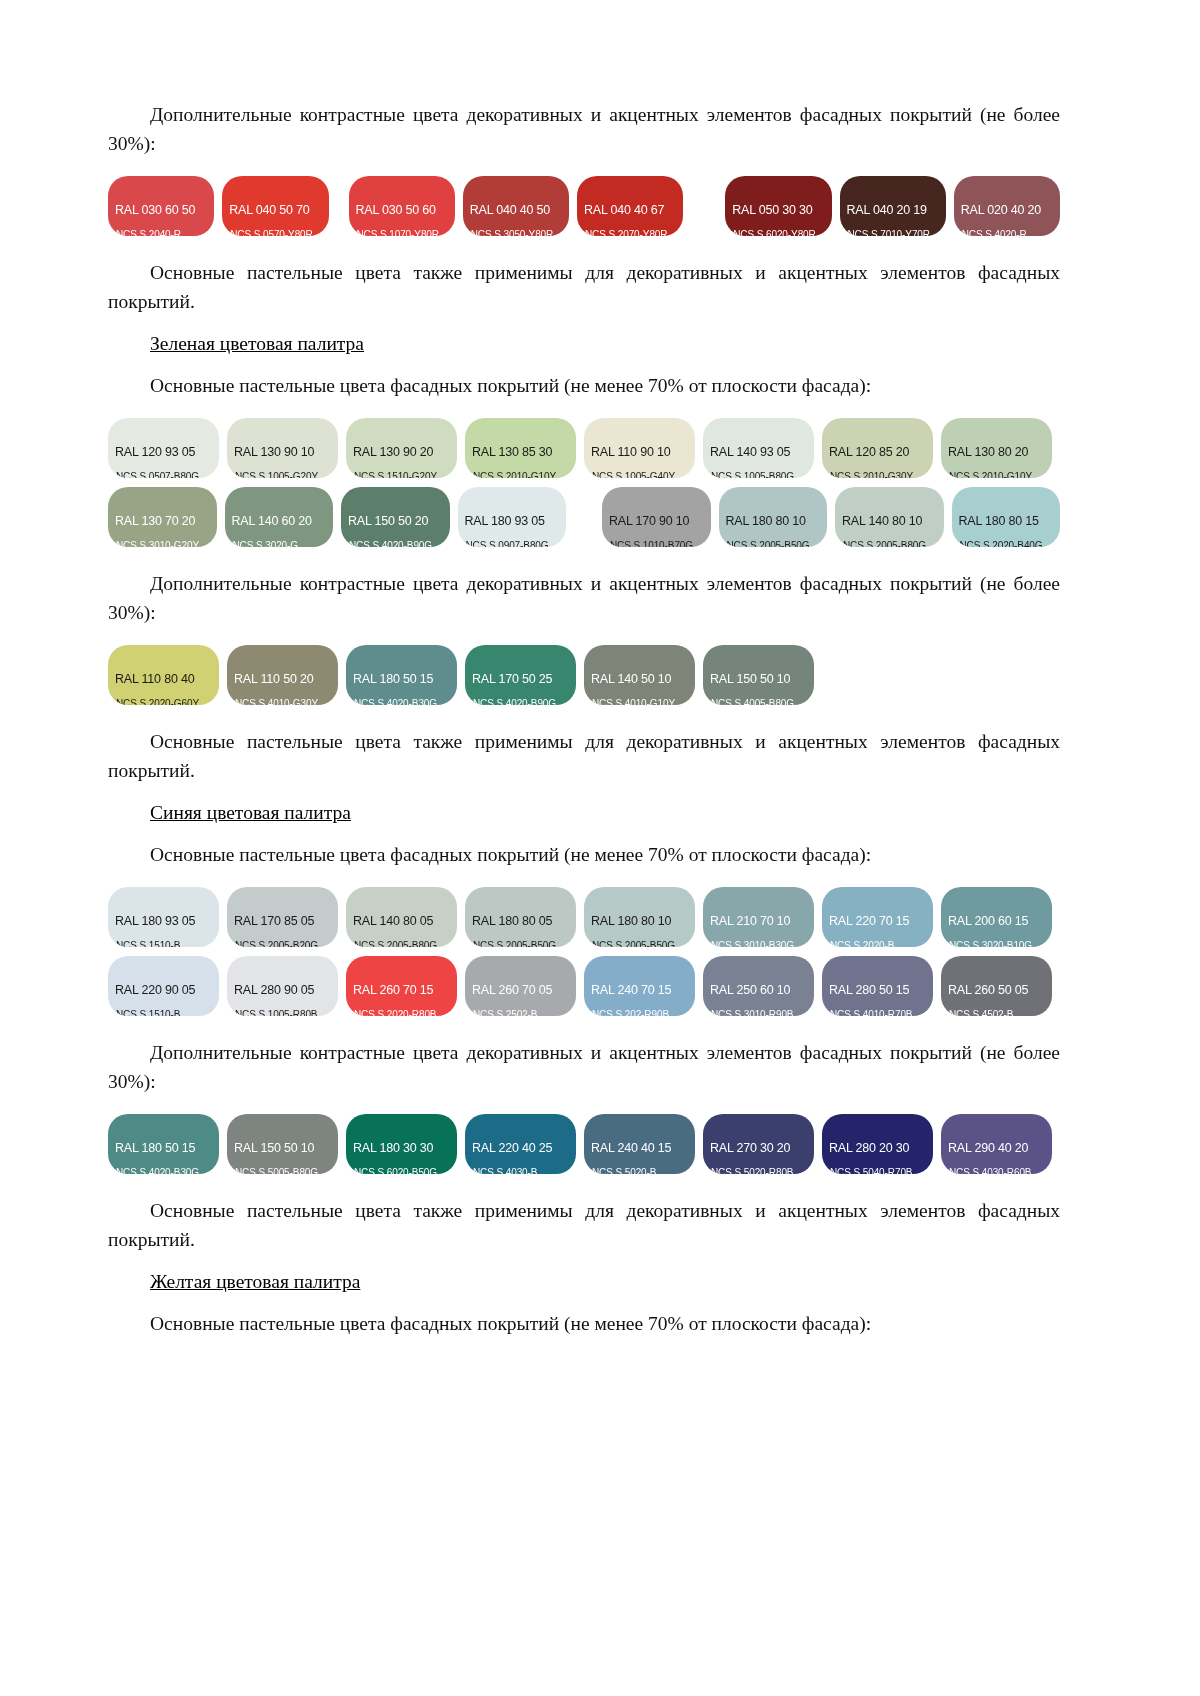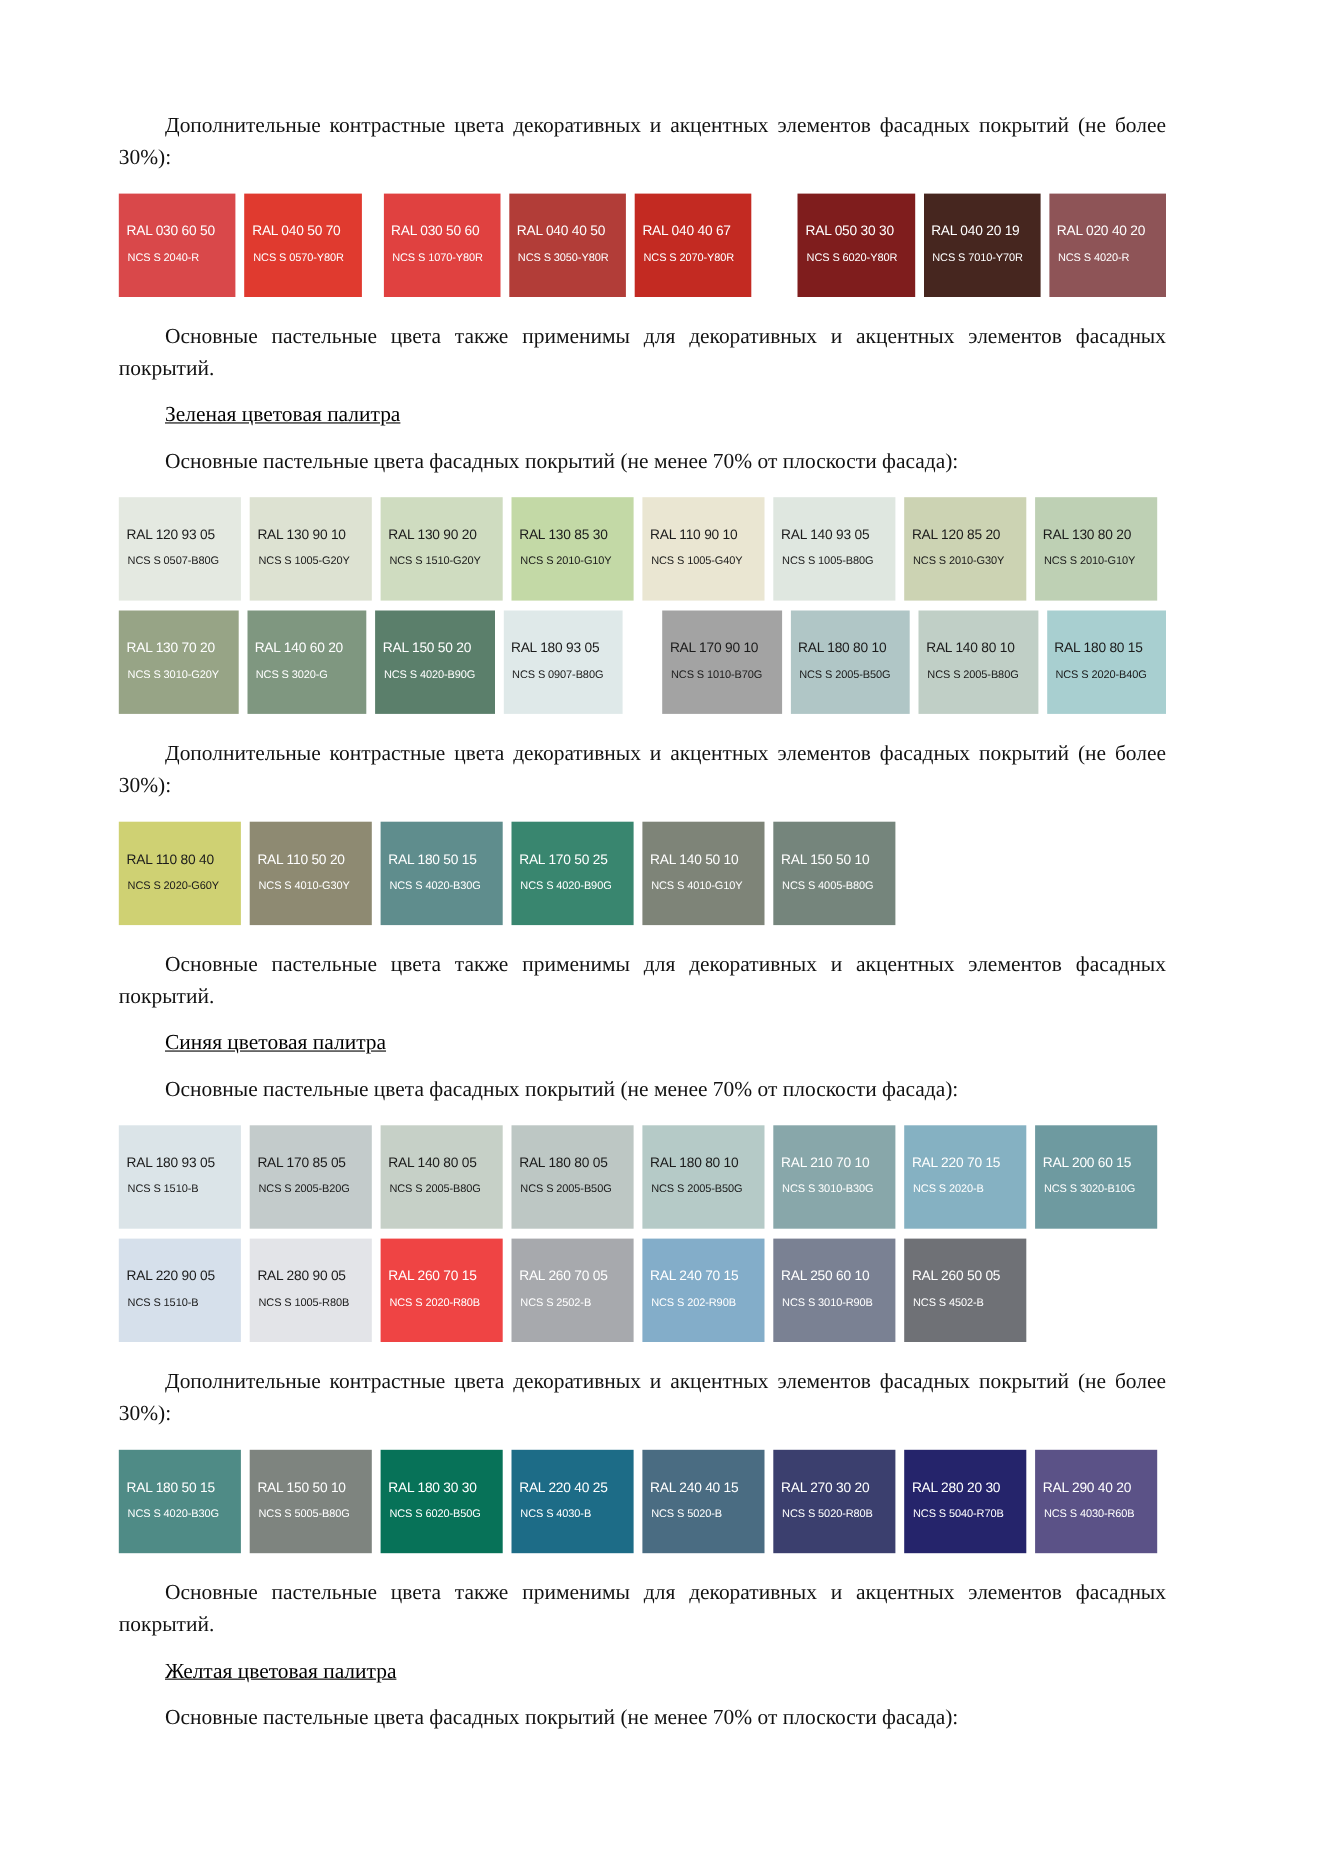--- a/index.html
+++ b/index.html
@@ -56,27 +56,28 @@
   .spacer-lg { height: 22px; }
 
   .swatch-row {
     display: flex;
     gap: 8px;
     width: 952px;
   }
 
   .swatch {
     width: 111px;
-    height: 94px;
+    height: 60px;
     box-sizing: border-box;
     position: relative;
     display: flex;
     flex-direction: column;
     justify-content: flex-start;
     overflow: hidden;
+    border-radius: 20px;
   }
   .swatch .ral {
     position: absolute;
     left: 7px;
     top: 27px;
     font-family: "Liberation Sans", sans-serif;
     font-size: 12.5px;
     letter-spacing: -0.2px;
     white-space: nowrap;
   }
@@ -327,20 +328,24 @@
           <span class="ncs">NCS S 2502-B</span>
         </div>
         <div class="swatch dark" style="background: rgb(131, 173, 201);">
           <span class="ral">RAL 240 70 15</span>
           <span class="ncs">NCS S 202-R90B</span>
         </div>
         <div class="swatch dark" style="background: rgb(122, 129, 147);">
           <span class="ral">RAL 250 60 10</span>
           <span class="ncs">NCS S 3010-R90B</span>
         </div>
+        <div class="swatch dark" style="background: rgb(112, 115, 141);">
+          <span class="ral">RAL 280 50 15</span>
+          <span class="ncs">NCS S 4010-R70B</span>
+        </div>
         <div class="swatch dark" style="background: rgb(111, 113, 118);">
           <span class="ral">RAL 260 50 05</span>
           <span class="ncs">NCS S 4502-B</span>
         </div>
       </div>
 
     <div class="spacer-lg"></div>
 
     <p class="para">Дополнительные контрастные цвета декоративных и акцентных элементов фасадных покрытий (не более 30%):</p>
 

